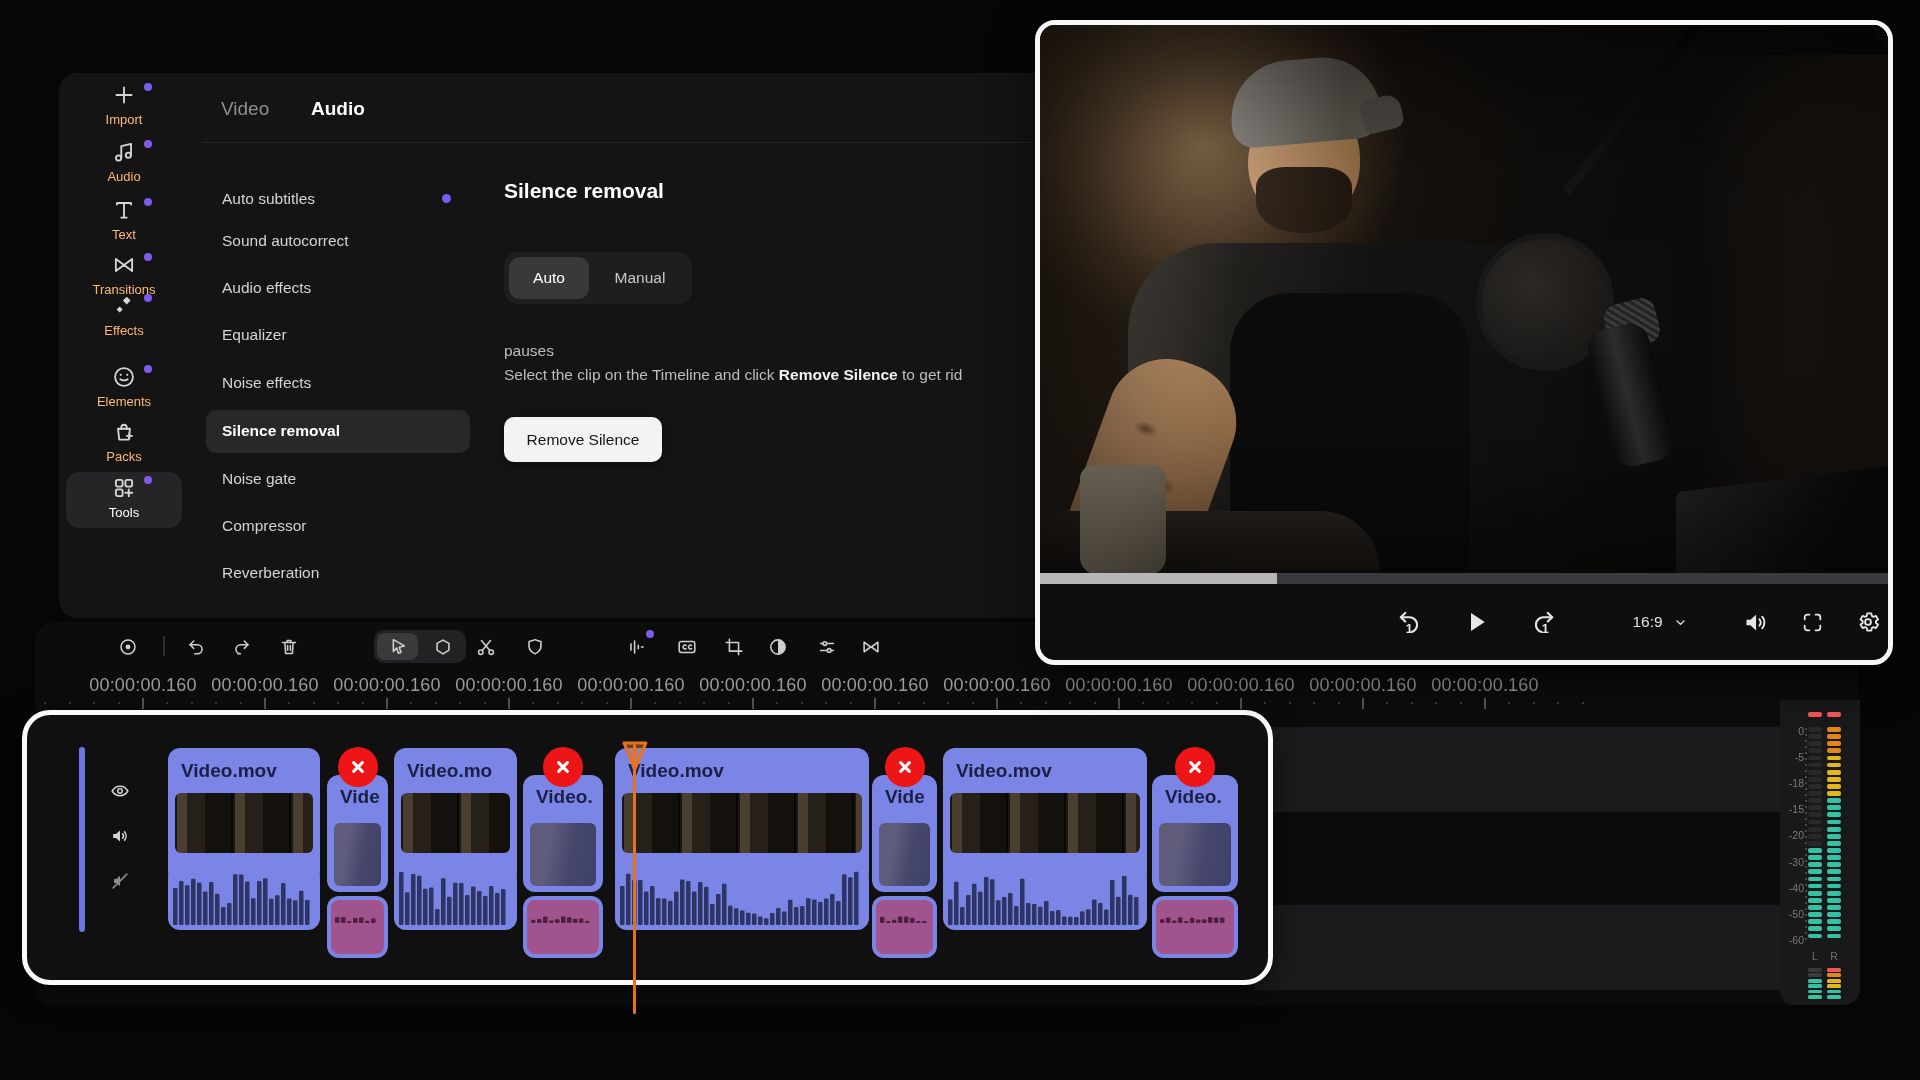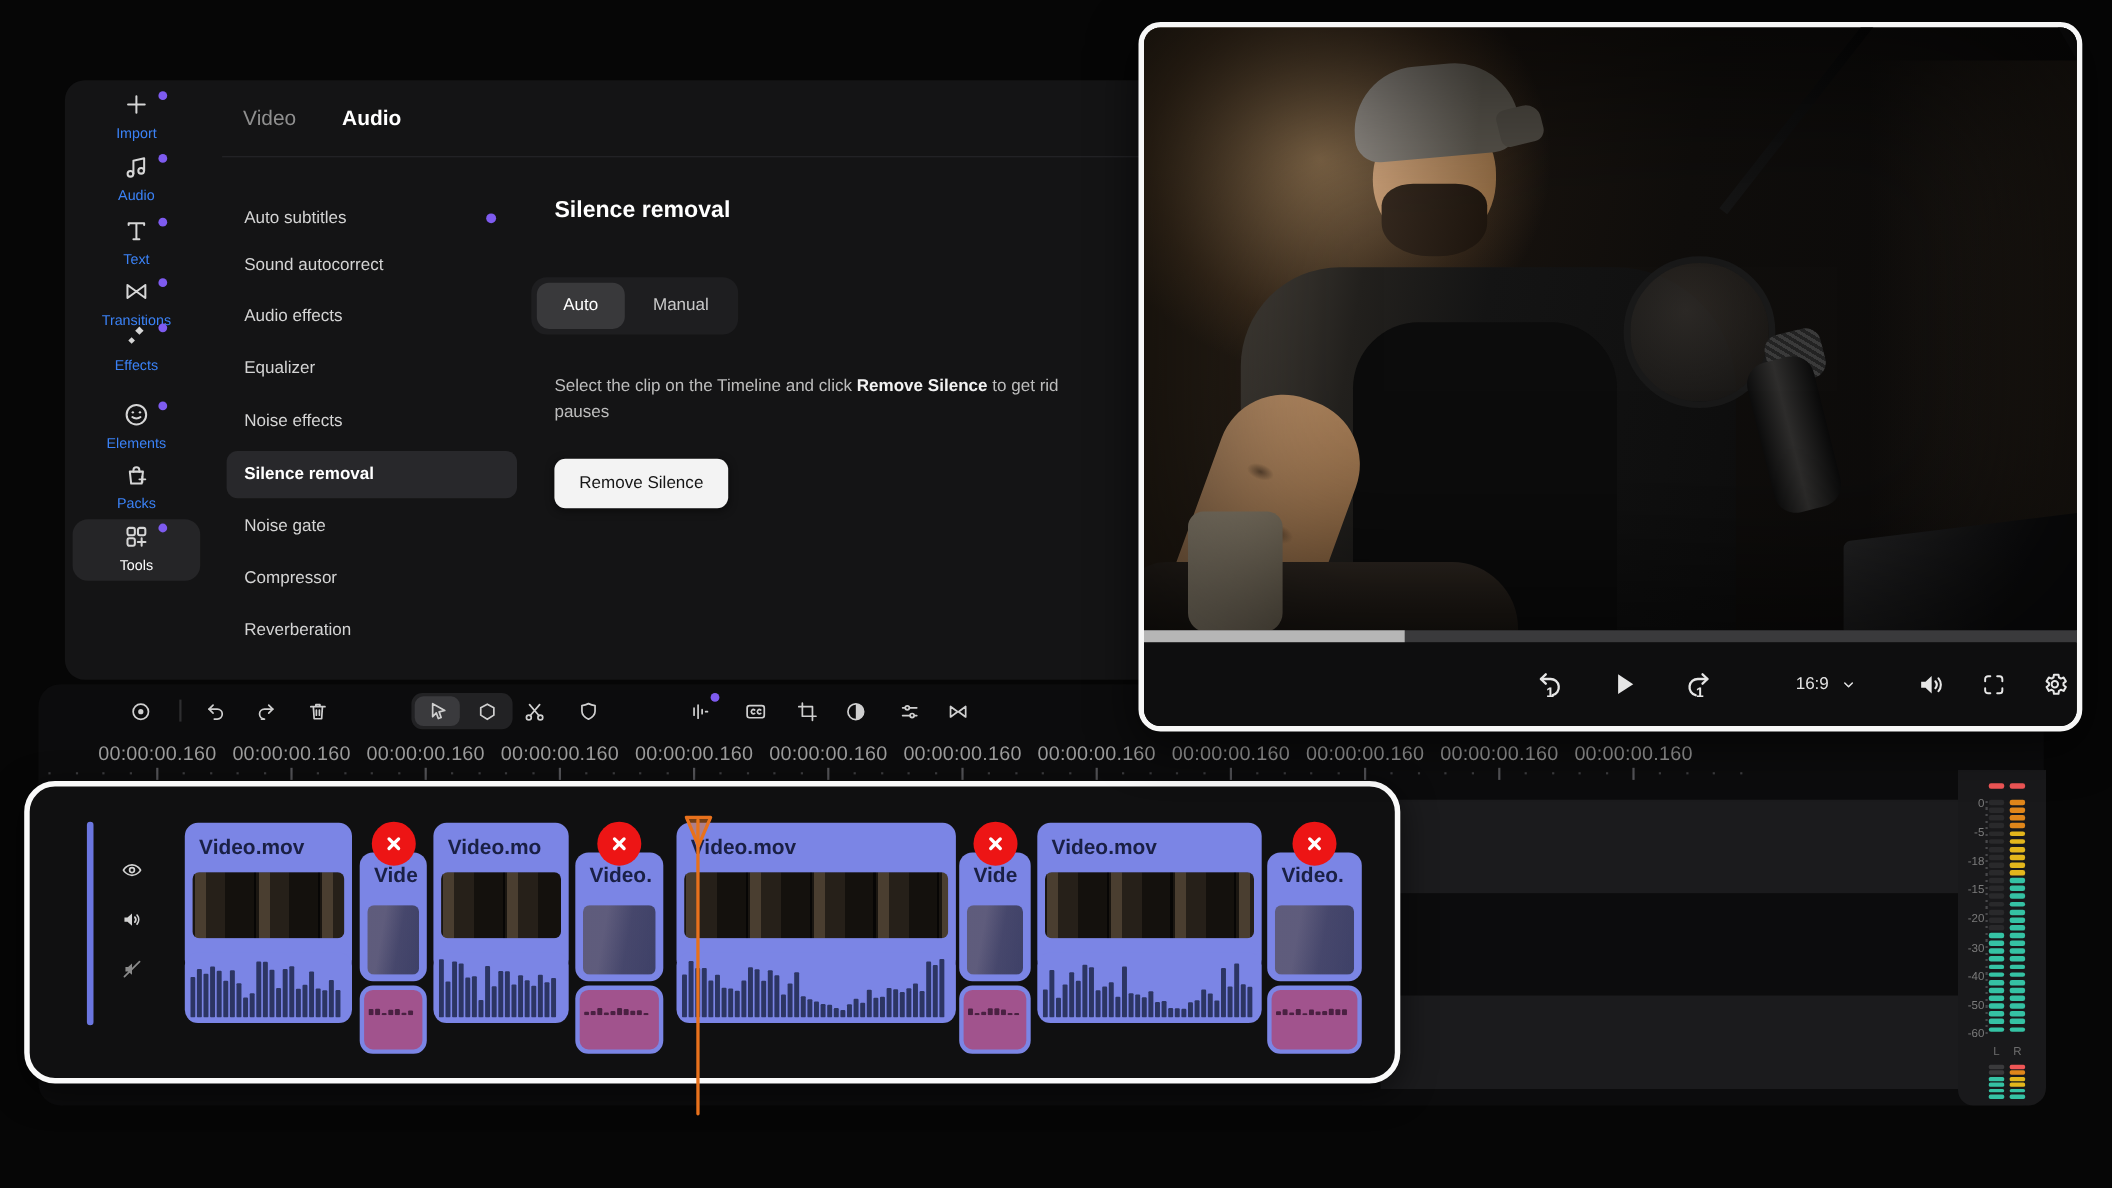--- a/index.html
+++ b/index.html
@@ -18,34 +18,34 @@
   .meter-ticks{position:absolute;left:25px;top:28px;width:2px;height:214px;
      background:repeating-linear-gradient(#48484b 0 2px,transparent 2px 6px);}
   .meter-seg{position:absolute;width:14px;height:4.9px;border-radius:2px;}
   .meter-ch-label{position:absolute;width:14px;text-align:center;font-size:10.5px;color:#6d6d6d;}
   .meter-mini{position:absolute;width:14px;height:3.8px;border-radius:1.5px;}
 
   
   .app-panel{position:absolute;left:59px;top:73px;width:1255px;height:545px;background:#141415;border-radius:18px;z-index:3;}
   .sb-item{position:absolute;left:7px;width:116px;height:56px;text-align:center;cursor:pointer;}
   .sb-item .ic{display:inline-block;height:26px;color:#d6d6d6;margin-top:3px;}
-  .sb-item .lbl{font-size:13px;color:#3b82f6;margin-top:0px;}
+  .sb-item .lbl{font-size:13px;color:#fdba74;margin-top:0px;}
   .sb-item.sel{background:#252527;border-radius:14px;}
   .sb-item.sel .lbl{color:#fff;}
   .sb-badge{position:absolute;left:50%;margin-left:20px;top:4px;width:8px;height:8px;border-radius:50%;background:#7e5bef;}
   .tab{position:absolute;top:25px;font-size:19px;cursor:pointer;}
   .tab-video{left:162px;color:#8f8f8f;}
   .tab-audio{left:252px;color:#ffffff;font-weight:bold;}
   .tab-divider{position:absolute;left:143px;right:0;top:69px;height:1px;background:#27272a;}
   .at-item{position:absolute;left:147px;width:264px;height:43px;display:flex;align-items:center;padding-left:16px;
            font-size:15.5px;color:#d4d4d4;border-radius:10px;cursor:pointer;}
   .at-item.sel{background:#28282b;color:#fff;font-weight:bold;}
   .at-dot{position:absolute;left:236px;top:17px;width:9px;height:9px;border-radius:50%;background:#7e5bef;}
   .panel-title{position:absolute;left:445px;top:106px;margin:0;font-size:21px;font-weight:bold;color:#fff;}
-  .modes{position:absolute;left:424px;top:179px;width:188px;height:52px;background:#1e1e20;border-radius:14px;}
+  .modes{position:absolute;left:445px;top:179px;width:188px;height:52px;background:#1e1e20;border-radius:14px;}
   .mode{position:absolute;top:5px;height:42px;line-height:42px;text-align:center;font-size:15.5px;color:#c9c9c9;
         border-radius:11px;cursor:pointer;}
   .mode.m0{left:5px;width:80px;}
   .mode.m1{left:90px;width:92px;}
   .mode.selected{background:#39393b;color:#fff;}
   .desc{position:absolute;left:445px;top:266px;font-size:15.5px;color:#bdbdbd;line-height:24px;white-space:nowrap;}
   .desc b{color:#f2f2f2;}
   .remove-btn{position:absolute;left:445px;top:344px;width:158px;height:45px;background:#f3f3f3;color:#161616;
         border:none;border-radius:10px;font-size:15.5px;font-family:"Liberation Sans",sans-serif;cursor:pointer;
         box-shadow:0 2px 8px rgba(0,0,0,.45);}
@@ -293,22 +293,22 @@
         <div class="at-item" style="top: 431.5px;">Compressor</div>
         <div class="at-item" style="top: 478.5px;">Reverberation</div>
       </div>
 
     <h1 class="panel-title">Silence removal</h1>
     <div class="modes">
       <div class="mode m0 selected">Auto</div>
       <div class="mode m1">Manual</div>
     </div>
     <div class="desc">
+      <div>pauses</div>
       <div><span>Select the clip on the Timeline and click </span><b>Remove Silence</b><span> to get rid</span></div>
-      <div>pauses</div>
     </div>
     <button class="remove-btn">Remove Silence</button>
   </div>
 
   <div class="toolbar" id="toolbar">
       <div class="tb-pill"></div>
     <div class="tb-sel"></div>
     <div class="tb-sep"></div>
     <div class="tb-dot"></div>
       <div class="tbtn" style="left: 111px;">

